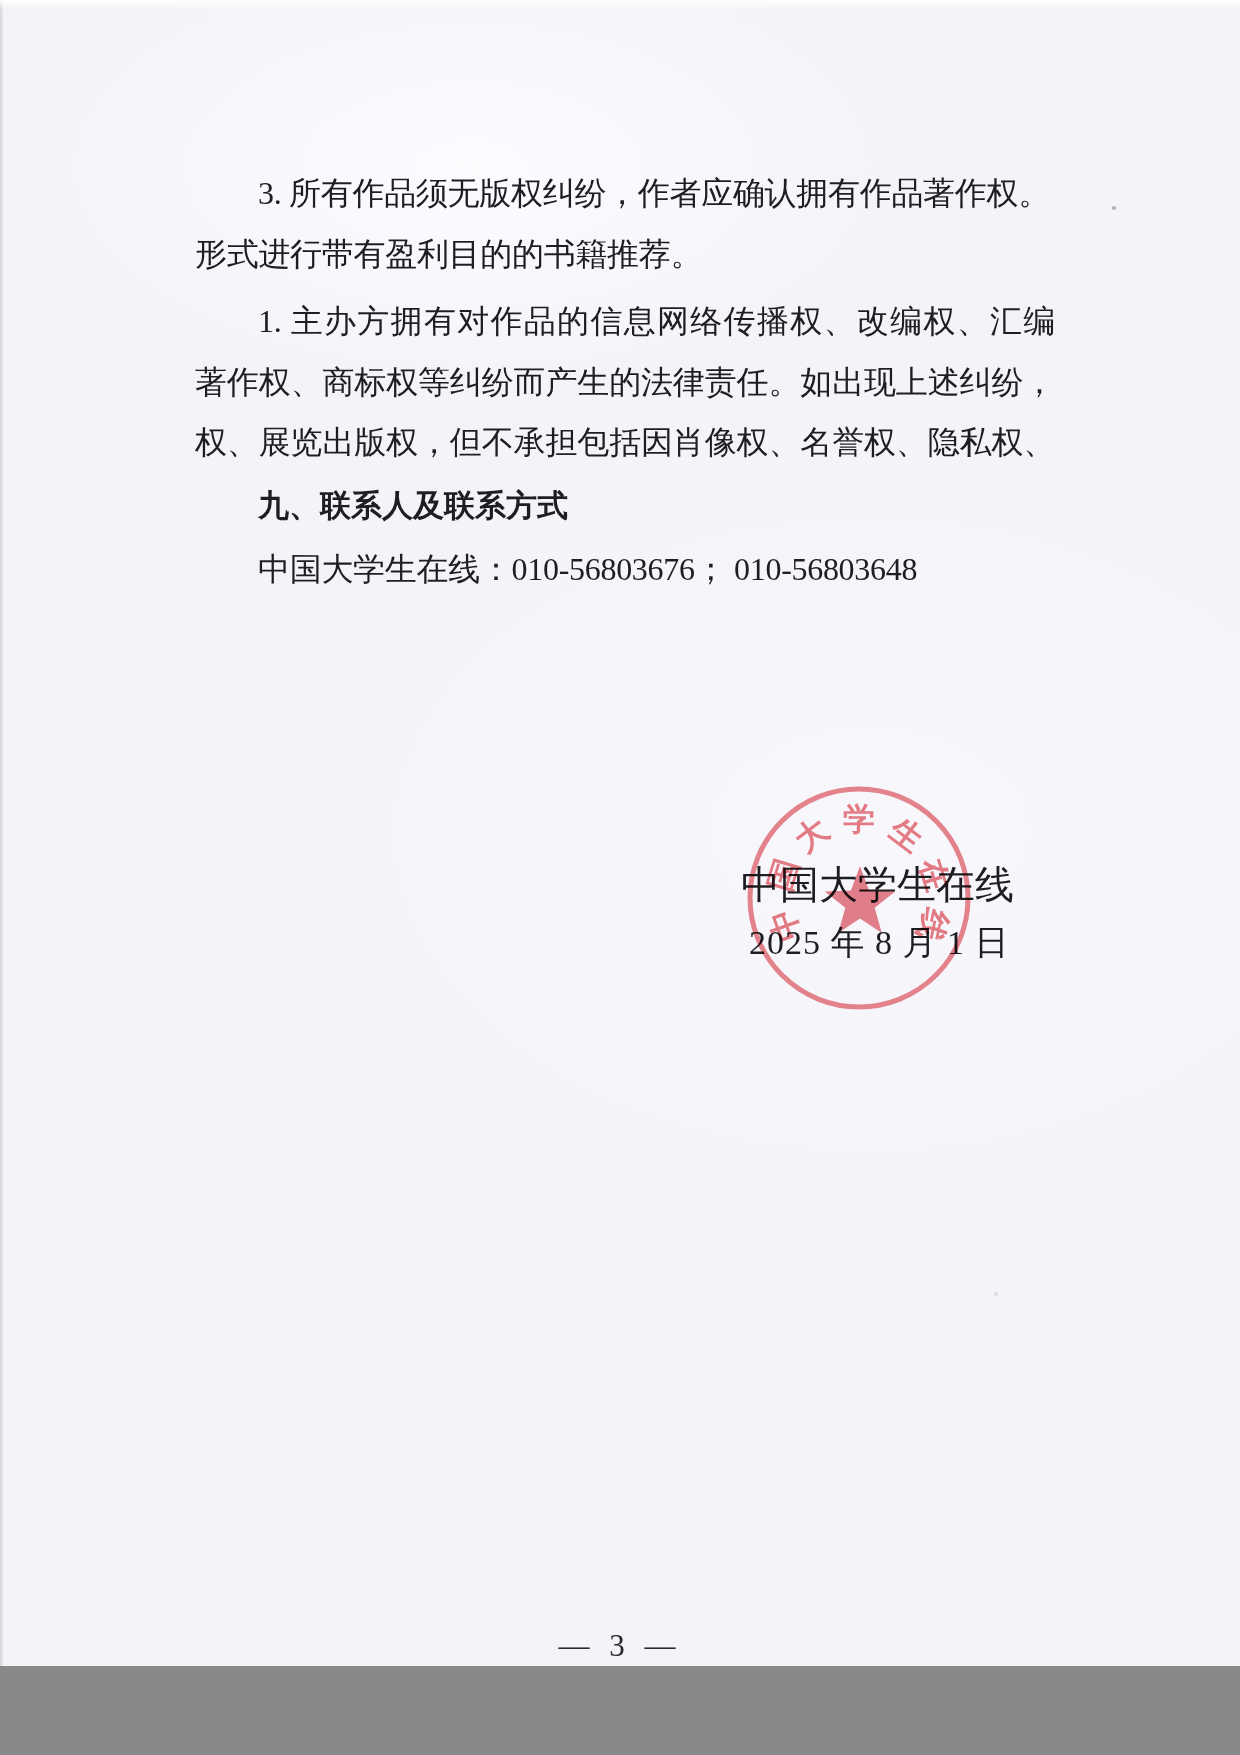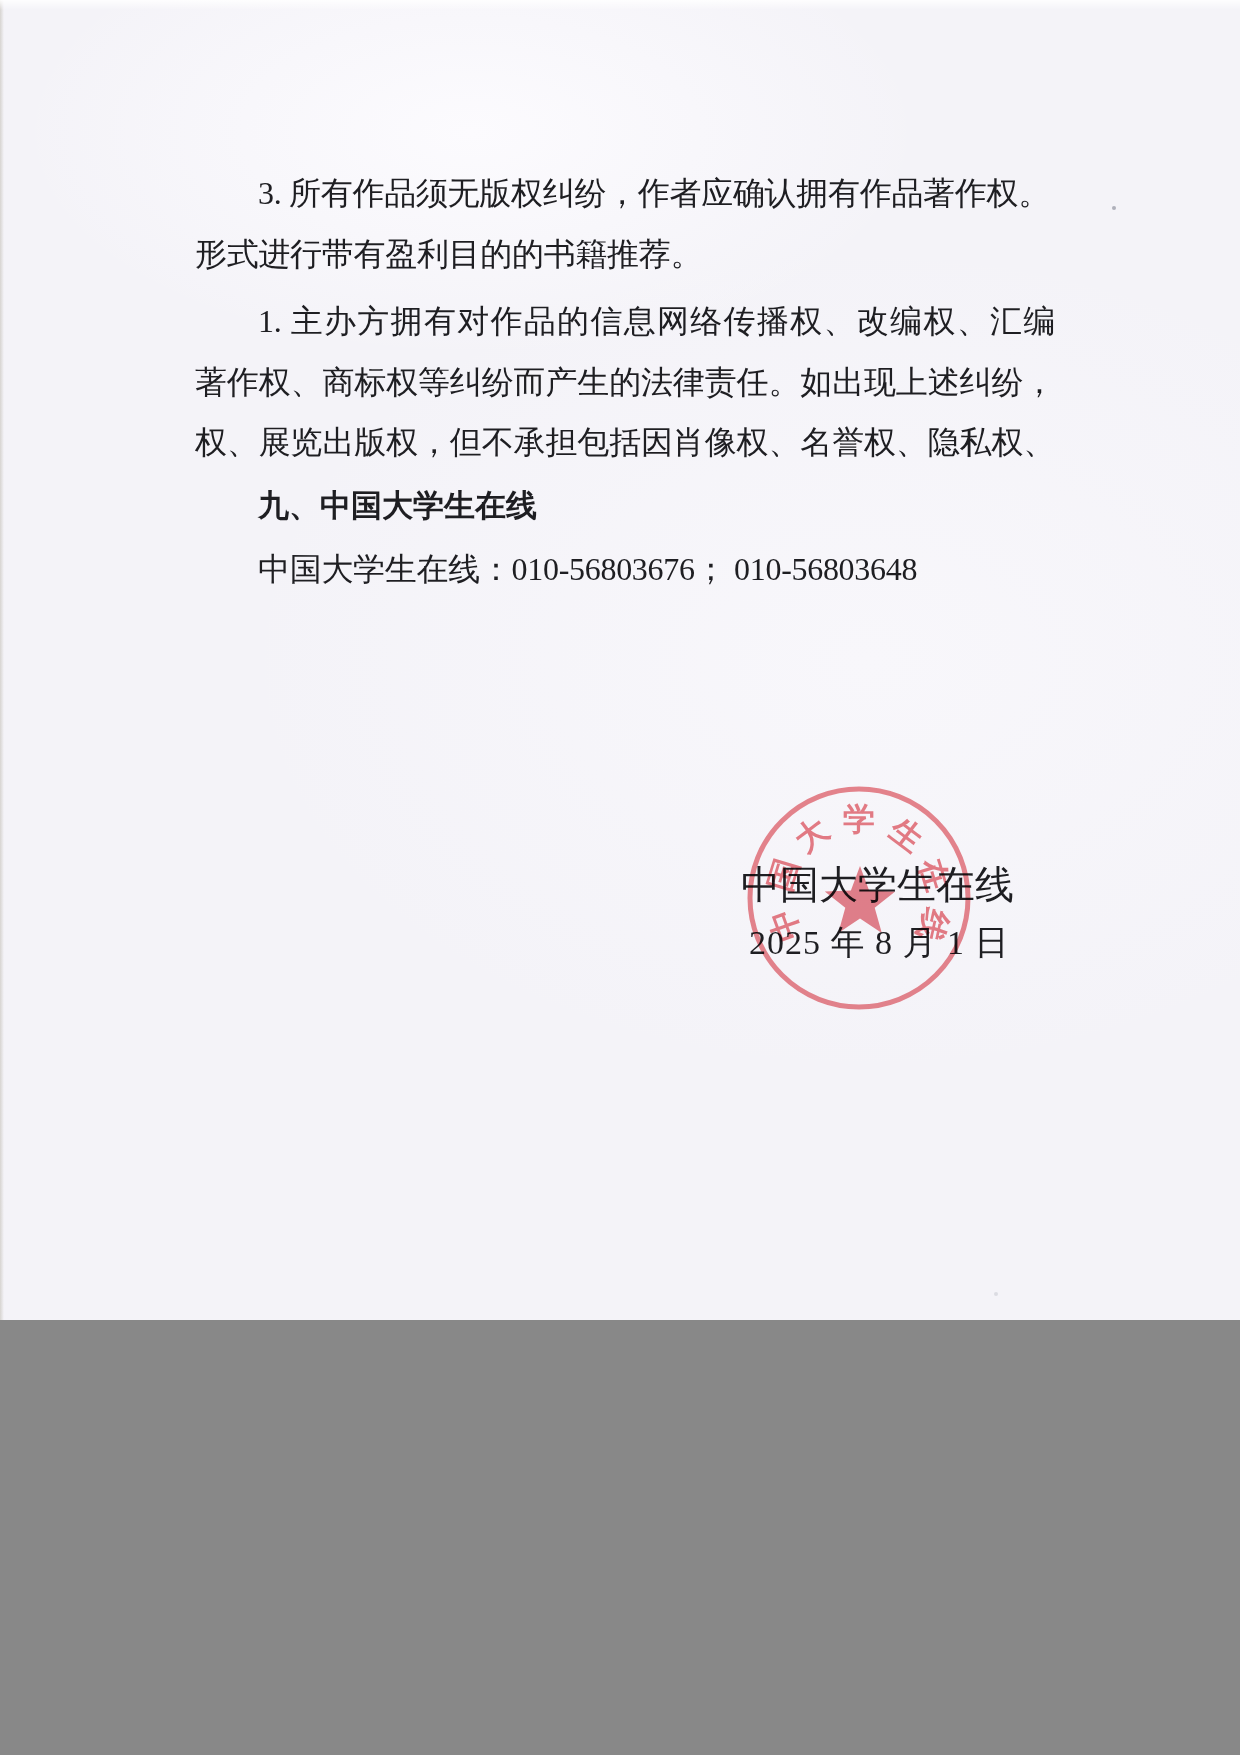--- a/index.html
+++ b/index.html
@@ -1,19 +1,19 @@
 <!DOCTYPE html>
 <html><head>
 <meta charset="utf-8">
 <style>
   html, body { margin: 0; padding: 0; background: #888; }
   .page {
     position: relative;
     width: 1240px;
-    height: 1320px;
+    height: 1666px;
     margin: 0 auto;
     background:
       radial-gradient(ellipse 700px 350px at 38% 10%, #fcfbfe 0%, rgba(252,251,254,0) 65%),
       radial-gradient(ellipse 900px 600px at 70% 50%, #f8f7fb 0%, rgba(248,247,251,0) 70%),
       #f4f3f8;
     overflow: hidden;
     font-family: "Liberation Serif", "DejaVu Serif", serif;
     color: #1e1e22;
   }
   
@@ -95,21 +95,21 @@
 <div class="page">
   <div class="scan-edge"></div>
   <div class="scan-edge-top"></div>
 
   <div class="doc-body">
     <div class="line nowrap indent">3. 所有作品须无版权纠纷，作者应确认拥有作品著作权。</div>
     <div class="line nowrap">形式进行带有盈利目的的书籍推荐。</div>
     <div class="line fill indent para-gap">1. 主办方拥有对作品的信息网络传播权、改编权、汇编</div>
     <div class="line fill">著作权、商标权等纠纷而产生的法律责任。如出现上述纠纷，</div>
     <div class="line fill">权、展览出版权，但不承担包括因肖像权、名誉权、隐私权、</div>
-    <div class="line nowrap indent heading small-gap">九、中国大学生在线</div>
+    <div class="line nowrap indent heading small-gap">九、联系人及联系方式</div>
     <div class="line nowrap indent small-gap">中国大学生在线：010-56803676； 010-56803648</div>
   </div>
 
   <div class="signature-org">中国大学生在线</div>
   <div class="signature-date">2025 年 8 月 1 日</div>
 
   <svg class="stamp" viewBox="0 0 236 236" xmlns="http://www.w3.org/2000/svg">
     <circle cx="117" cy="118" r="109" fill="none" stroke="#e45b65" stroke-opacity="0.8" stroke-width="5"></circle>
     <polygon points="118,86 127.1,110.5 153.2,111.6 132.7,127.8 139.8,152.9 118,138.5 96.3,152.9 103.3,127.8 82.8,111.6 108.9,110.5" fill="#de525e" fill-opacity="0.78"></polygon>
     <g transform="translate(117,118)" fill="#e45b65" fill-opacity="0.85" font-size="32" text-anchor="middle">

